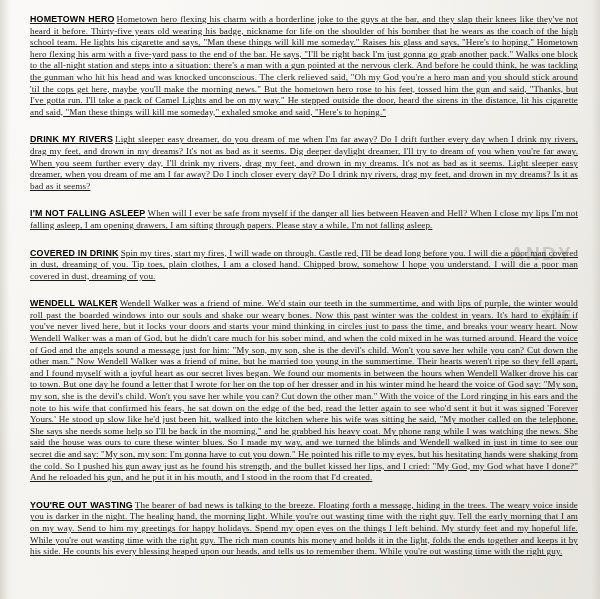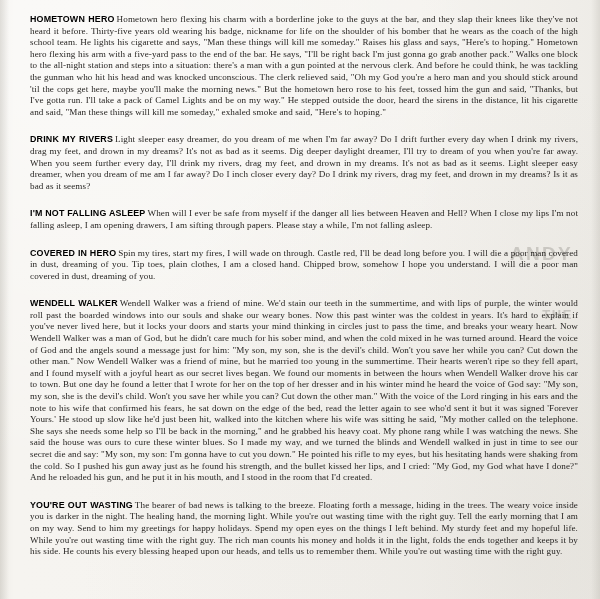--- a/index.html
+++ b/index.html
@@ -26,20 +26,21 @@
     inset: 0;
     pointer-events: none;
     background:
       radial-gradient(ellipse at 12% 8%, rgba(255,255,255,0.55), rgba(255,255,255,0) 55%),
       radial-gradient(ellipse at 88% 92%, rgba(190,185,175,0.18), rgba(255,255,255,0) 60%);
   }
   .content {
     position: relative;
     padding: 14px 22px 10px 30px;
     box-sizing: border-box;
+    text-decoration: underline;
   }
   .entry {
     margin: 0 0 16px 0;
   }
   .entry p {
     margin: 0;
     font-size: 9.1px;
     line-height: 11.6px;
     text-align: justify;
     color: #211f1d;
@@ -119,21 +120,21 @@
 
     <div class="entry">
       <p><span class="songtitle">DRINK MY RIVERS</span><span>Light sleeper easy dreamer, do you dream of me when I'm far away? Do I drift further every day when I drink my rivers, drag my feet, and drown in my dreams? It's not as bad as it seems. Dig deeper daylight dreamer, I'll try to dream of you when you're far away. When you seem further every day, I'll drink my rivers, drag my feet, and drown in my dreams. It's not as bad as it seems. Light sleeper easy dreamer, when you dream of me am I far away? Do I inch closer every day? Do I drink my rivers, drag my feet, and drown in my dreams? Is it as bad as it seems?</span></p>
     </div>
 
     <div class="entry">
       <p><span class="songtitle">I'M NOT FALLING ASLEEP</span><span>When will I ever be safe from myself if the danger all lies between Heaven and Hell? When I close my lips I'm not falling asleep, I am opening drawers, I am sifting through papers. Please stay a while, I'm not falling asleep.</span></p>
     </div>
 
     <div class="entry">
-      <p><span class="songtitle">COVERED IN HERO</span><span>Spin my tires, start my fires, I will wade on through. Castle red, I'll be dead long before you. I will die a poor man covered in dust, dreaming of you. Tip toes, plain clothes, I am a closed hand. Chipped brow, somehow I hope you understand. I will die a poor man covered in dust, dreaming of you.</span></p>
+      <p><span class="songtitle">COVERED IN DRINK</span><span>Spin my tires, start my fires, I will wade on through. Castle red, I'll be dead long before you. I will die a poor man covered in dust, dreaming of you. Tip toes, plain clothes, I am a closed hand. Chipped brow, somehow I hope you understand. I will die a poor man covered in dust, dreaming of you.</span></p>
     </div>
 
     <div class="entry">
       <p><span class="songtitle">WENDELL WALKER</span><span>Wendell Walker was a friend of mine. We'd stain our teeth in the summertime, and with lips of purple, the winter would roll past the boarded windows into our souls and shake our weary bones. Now this past winter was the coldest in years. It's hard to explain if you've never lived here, but it locks your doors and starts your mind thinking in circles just to pass the time, and breaks your weary heart. Now Wendell Walker was a man of God, but he didn't care much for his sober mind, and when the cold mixed in he was turned around. Heard the voice of God and the angels sound a message just for him: "My son, my son, she is the devil's child. Won't you save her while you can? Cut down the other man." Now Wendell Walker was a friend of mine, but he married too young in the summertime. Their hearts weren't ripe so they fell apart, and I found myself with a joyful heart as our secret lives began. We found our moments in between the hours when Wendell Walker drove his car to town. But one day he found a letter that I wrote for her on the top of her dresser and in his winter mind he heard the voice of God say: "My son, my son, she is the devil's child. Won't you save her while you can? Cut down the other man." With the voice of the Lord ringing in his ears and the note to his wife that confirmed his fears, he sat down on the edge of the bed, read the letter again to see who'd sent it but it was signed 'Forever Yours.' He stood up slow like he'd just been hit, walked into the kitchen where his wife was sitting he said, "My mother called on the telephone. She says she needs some help so I'll be back in the morning," and he grabbed his heavy coat. My phone rang while I was watching the news. She said the house was ours to cure these winter blues. So I made my way, and we turned the blinds and Wendell walked in just in time to see our secret die and say: "My son, my son: I'm gonna have to cut you down." He pointed his rifle to my eyes, but his hesitating hands were shaking from the cold. So I pushed his gun away just as he found his strength, and the bullet kissed her lips, and I cried: "My God, my God what have I done?" And he reloaded his gun, and he put it in his mouth, and I stood in the room that I'd created.</span></p>
     </div>
 
     <div class="entry">
       <p><span class="songtitle">YOU'RE OUT WASTING</span><span>The bearer of bad news is talking to the breeze. Floating forth a message, hiding in the trees. The weary voice inside you is darker in the night. The healing hand, the morning light. While you're out wasting time with the right guy. Tell the early morning that I am on my way. Send to him my greetings for happy holidays. Spend my open eyes on the things I left behind. My sturdy feet and my hopeful life. While you're out wasting time with the right guy. The rich man counts his money and holds it in the light, folds the ends together and keeps it by his side. He counts his every blessing heaped upon our heads, and tells us to remember them. While you're out wasting time with the right guy.</span></p>
     </div>
 

